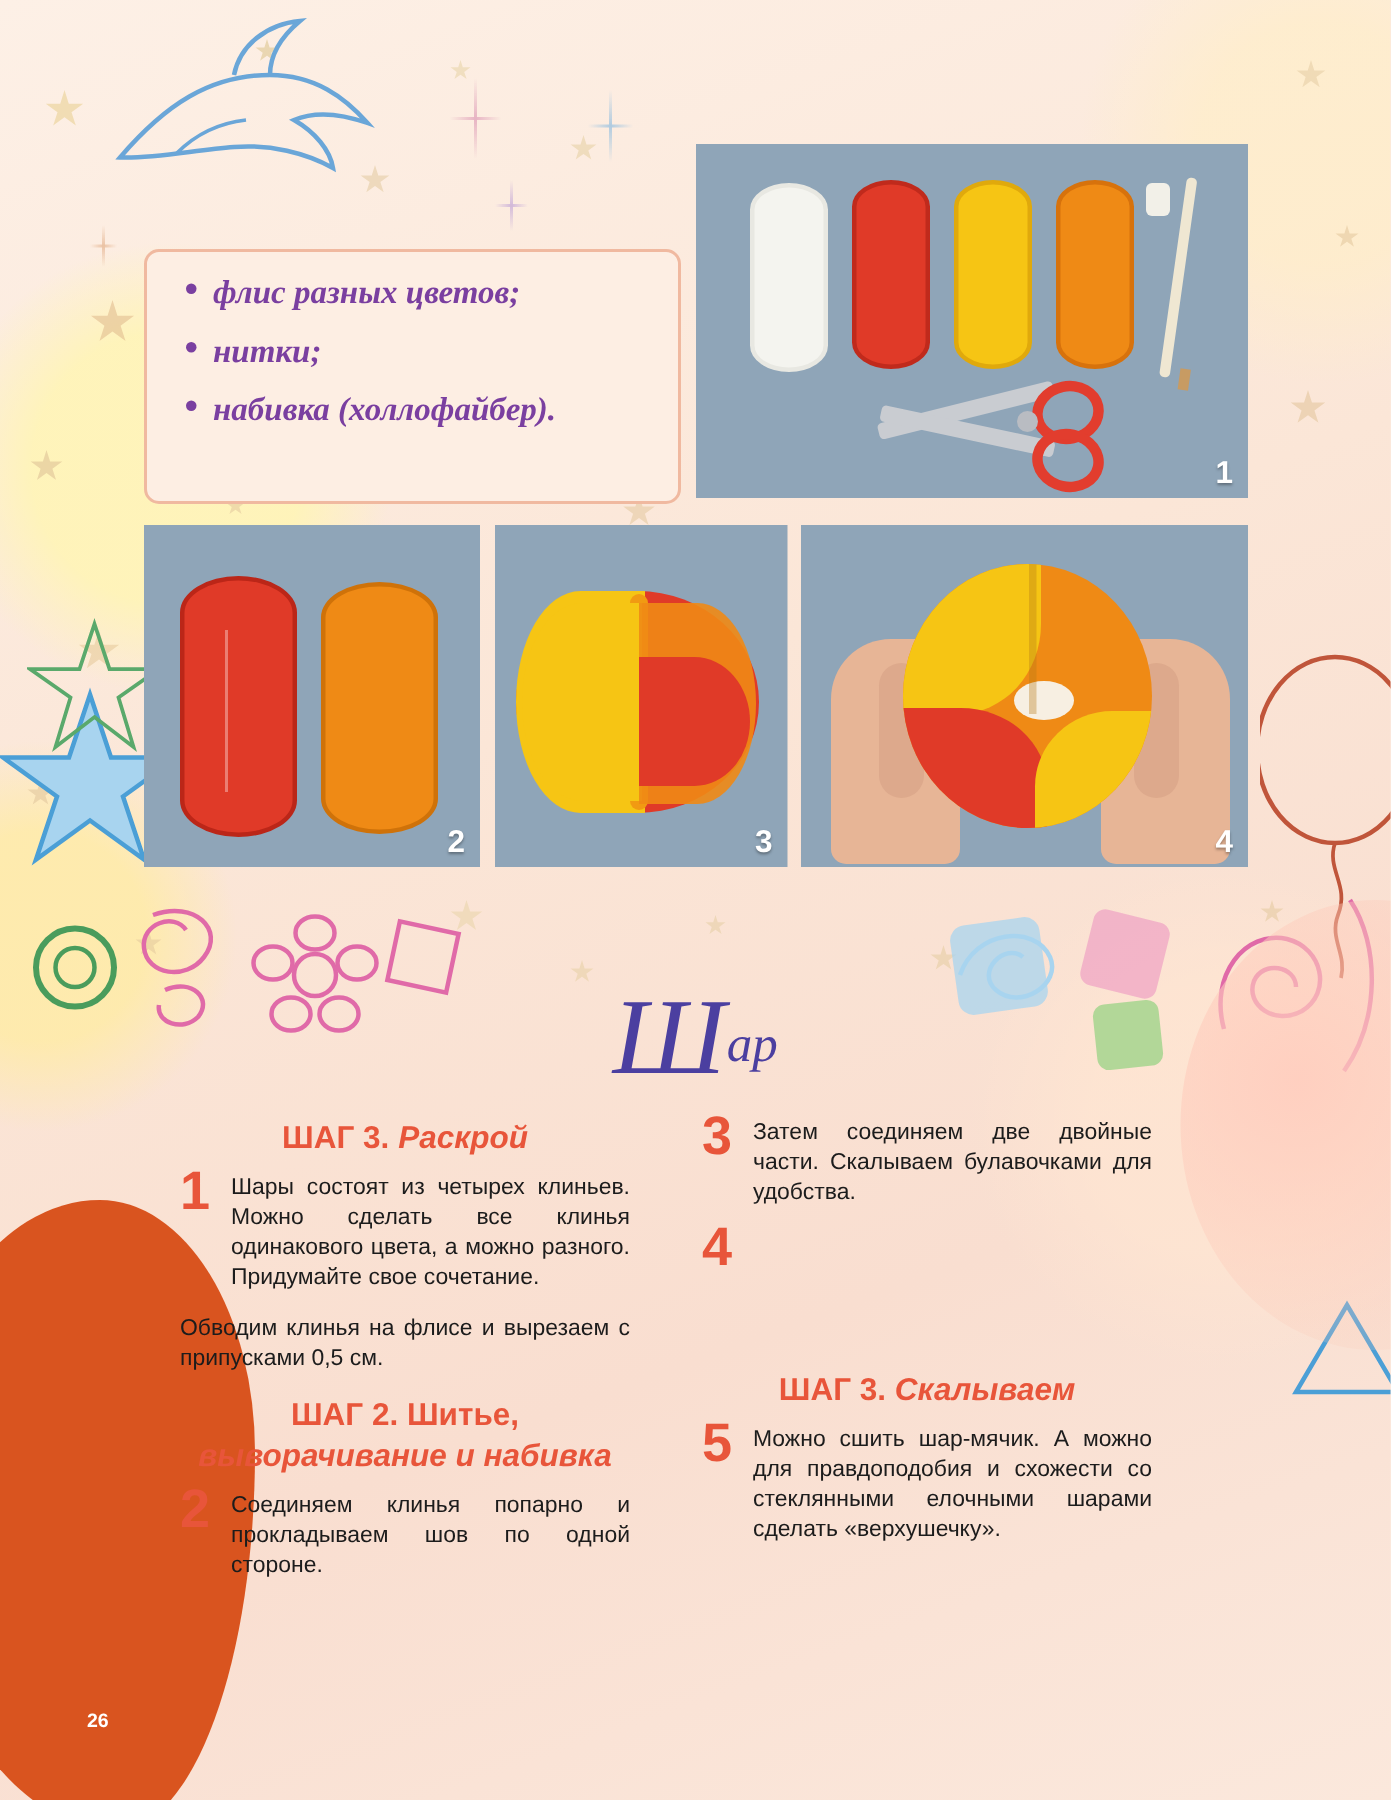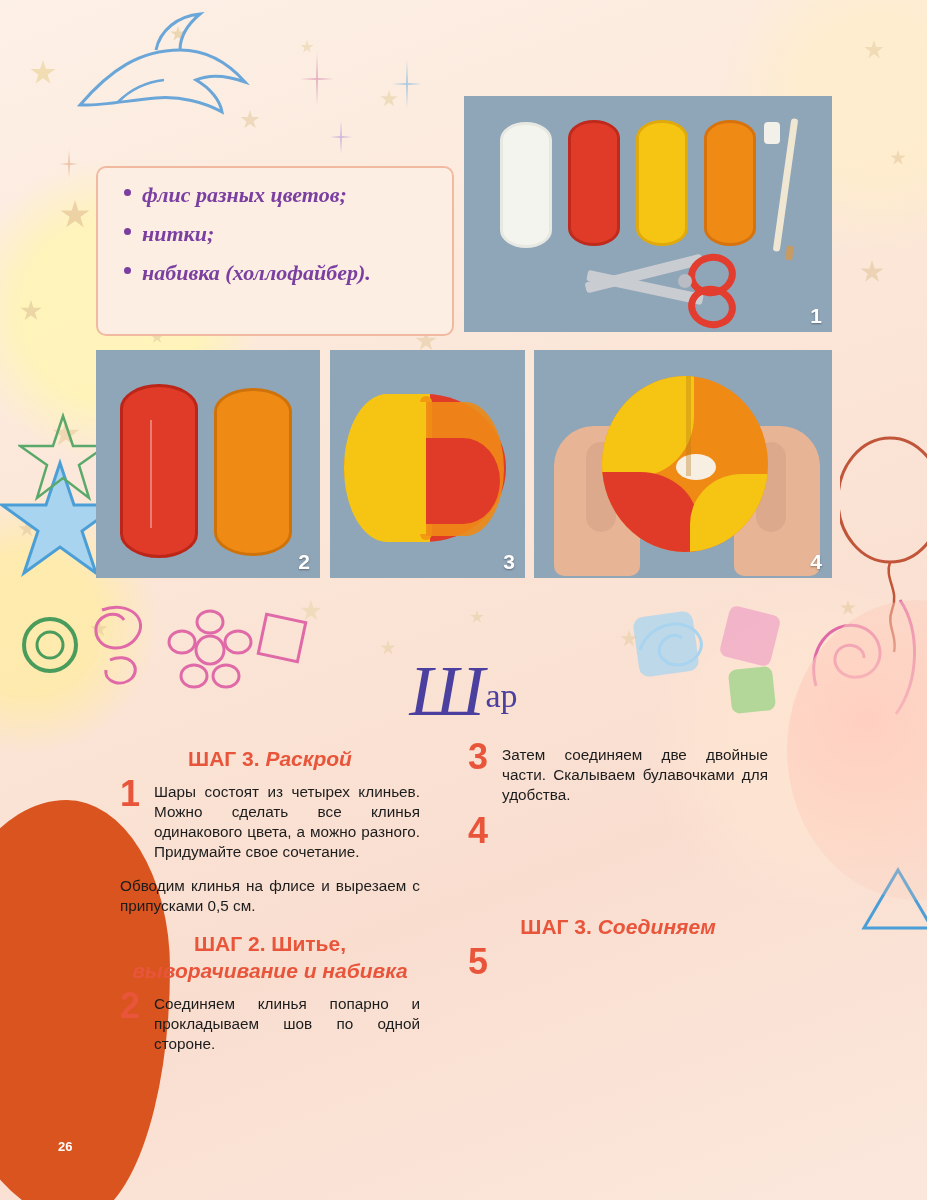--- a/index.html
+++ b/index.html
@@ -113,20 +113,21 @@
   .title .shar-big{
     font-family:"Liberation Serif",serif;
     font-style:italic;
     font-size:72px;
     color:#4b3fa0;
     letter-spacing:1px;
     line-height:1;
   }
   .title .shar-small{
     font-family:"Liberation Serif",serif;
+    font-style:italic;
     font-size:34px;
     color:#4b3fa0;
     vertical-align:8px;
   }
 
   
   .col{position:absolute;width:300px;font-size:15.3px;line-height:1.3;color:#1c1c1c;}
   #colLeft{left:120px;top:745px;}
   #colRight{left:468px;top:745px;}
 
@@ -370,18 +371,19 @@
   <p class="para with-num">
     <span class="bignum">3</span>
     <span>Затем соединяем две двойные части. Скалываем булавочками для удобства.</span>
   </p>
   <p class="para with-num">
     <span class="bignum">4</span>
   </p>
 
   <div class="step-head head-center" style="margin-top:52px;">
     <span>ШАГ 3.</span>
-    <span class="ital">Соединяем</span>
+    <span class="ital">Скалываем</span>
   </div>
   <p class="para with-num">
     <span class="bignum">5</span>
+    <span>Можно сшить шар-мячик. А можно для правдоподобия и схожести со стеклянными елочными шарами сделать «верхушечку».</span>
   </p>
 </div>
 
 </body></html>

